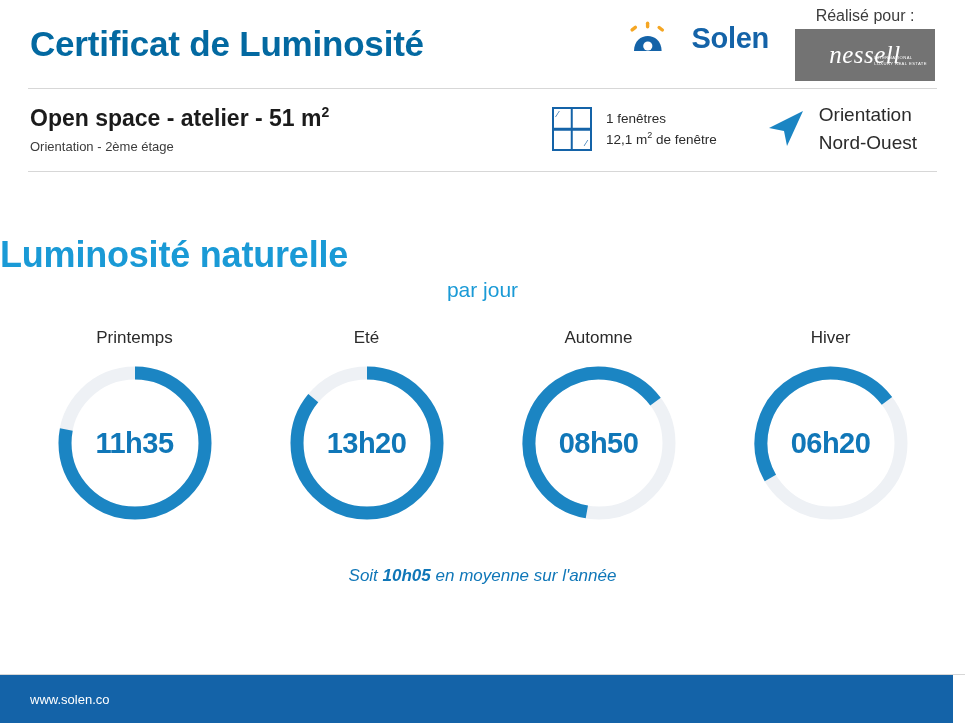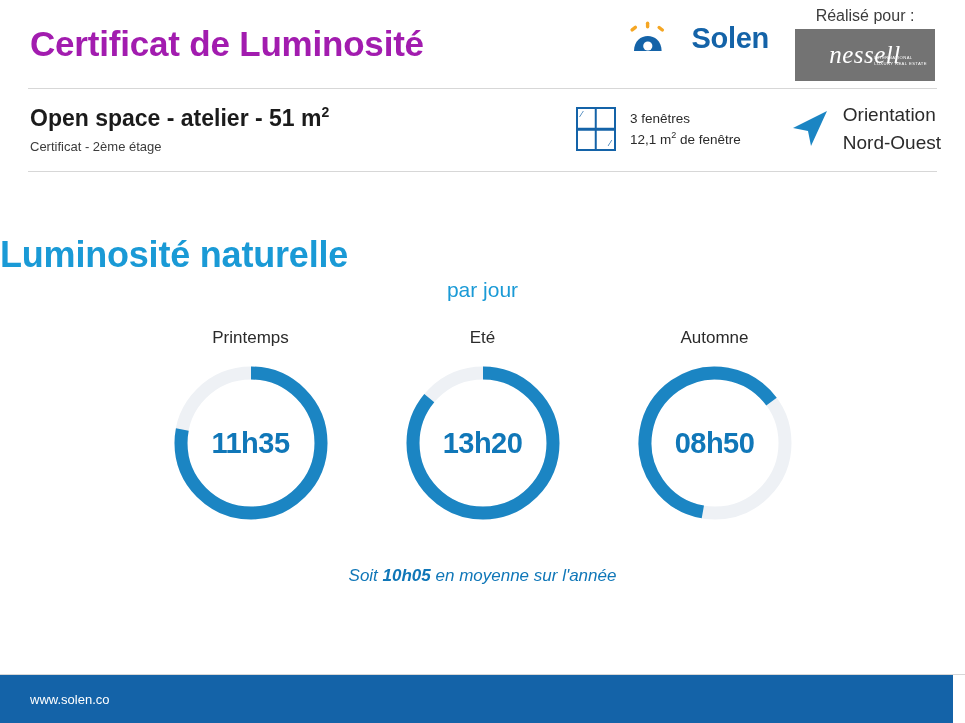--- a/index.html
+++ b/index.html
@@ -14,21 +14,21 @@
   
   .header {
     position: relative;
     height: 88px;
     padding: 0 30px;
     display: flex; align-items: center; justify-content: space-between;
   }
   .cert-title {
     font-size: 35px;
     font-weight: bold;
-    color: #a21caf;
+    color: #0369a1;
     letter-spacing: -0.2px;
   }
   .header-right { display: flex; align-items: flex-start; gap: 26px; }
   .brand { display: flex; align-items: center; gap: 24px; margin-top: 14px; }
   .brand-name { font-size: 29px; color: #1463a8; font-weight: bold; letter-spacing: -0.3px;}
   .sun-icon { width: 40px; height: 34px; position: relative; }
 
   .partner { text-align: center; }
   .partner-label { font-size: 16px; color: #3c3c3c; margin-bottom: 4px; }
   .partner-logo {
@@ -44,21 +44,21 @@
     position: absolute; right: 8px; bottom: 14px;
     color: #fff; font-size: 4.2px; line-height: 1.45; text-align: left;
     letter-spacing: 0.4px;
   }
 
   .hr-top { height: 1px; background: #d7d7d7; margin: 0 28px; }
 
   
   .subheader {
     display: flex; align-items: center; justify-content: space-between;
-    padding: 14px 24px 16px 30px;
+    padding: 14px 48px 16px 30px;
     height: 82px;
   }
   .prop-title { font-size: 23px; font-weight: bold; color: #1b1b1b; }
   .prop-title sup { font-size: 14px; vertical-align: super; }
   .prop-sub { font-size: 13px; color: #3c3c3c; margin-top: 7px; }
 
   .subheader-right { display: flex; align-items: center; gap: 44px; }
   .window-block { display: flex; align-items: center; gap: 14px; }
   .window-icon { width: 40px; height: 44px; border: 2.5px solid #1463a8; position: relative; }
   .window-icon::before {
@@ -156,31 +156,31 @@
     </div>
   </div>
 
   <div class="hr-top"></div>
 
   <div class="subheader">
     <div>
       <div class="prop-title">
         <span>Open space - atelier - 51 m</span><sup>2</sup>
       </div>
-      <div class="prop-sub">Certificat - 2ème étage</div>
+      <div class="prop-sub">Orientation - 2ème étage</div>
     </div>
 
     <div class="subheader-right">
       <div class="window-block">
         <span class="window-icon">
           <span class="win-slash a">⁄</span>
           <span class="win-slash b">⁄</span>
         </span>
         <span class="window-text">
-          <span>3 fenêtres</span><br>
+          <span>1 fenêtres</span><br>
           <span>12,1 m</span><sup>2</sup><span> de fenêtre</span>
         </span>
       </div>
 
       <div class="orient-block">
         <span class="orient-arrow">
           <svg width="46" height="42" viewBox="0 0 46 42">
             <path d="M42 3 L8 20 L23 23 L26 38 Z" fill="#1b85c3"></path>
           </svg>
         </span>
@@ -226,20 +226,30 @@
         <div class="donut-label">Automne</div>
         <div class="donut-wrap">
           <svg width="166" height="166" viewBox="0 0 166 166">
             <circle cx="83" cy="83" r="70" fill="none" stroke="#eef1f5" stroke-width="13"></circle>
             <circle cx="83" cy="83" r="70" fill="none" stroke="#1b85c3" stroke-width="13" stroke-linecap="butt" stroke-dasharray="273 440" transform="rotate(100 83 83)"></circle>
           </svg>
           <div class="donut-value">08h50</div>
         </div>
       </div>
 
+      <div class="donut-cell">
+        <div class="donut-label">Hiver</div>
+        <div class="donut-wrap">
+          <svg width="166" height="166" viewBox="0 0 166 166">
+            <circle cx="83" cy="83" r="70" fill="none" stroke="#eef1f5" stroke-width="13"></circle>
+            <circle cx="83" cy="83" r="70" fill="none" stroke="#1b85c3" stroke-width="13" stroke-linecap="butt" stroke-dasharray="211 440" transform="rotate(150 83 83)"></circle>
+          </svg>
+          <div class="donut-value">06h20</div>
+        </div>
+      </div>
 
     </div>
 
     <div class="average">
       <span>Soit </span><b>10h05</b><span> en moyenne sur l'année</span>
     </div>
   </div>
 
   <div class="footer-rule"></div>
   <div class="footer">

